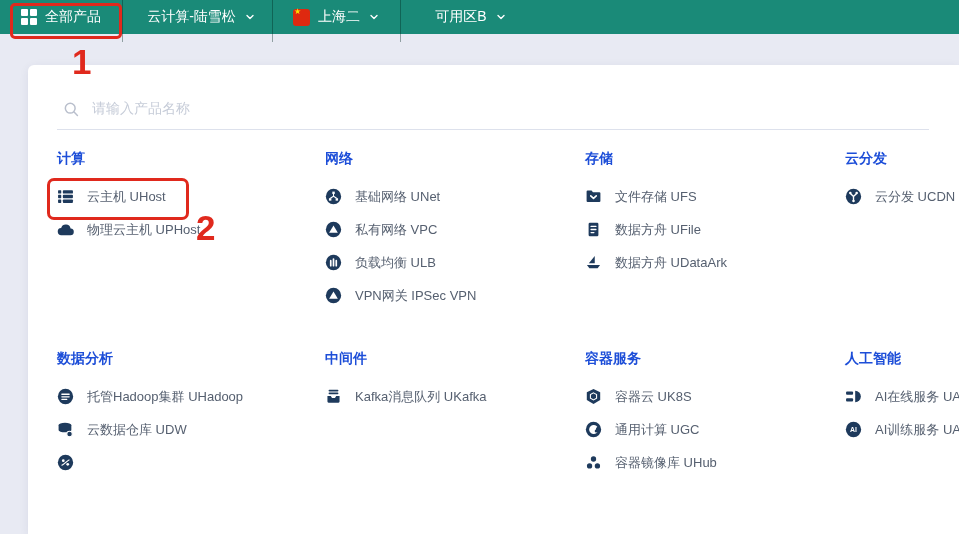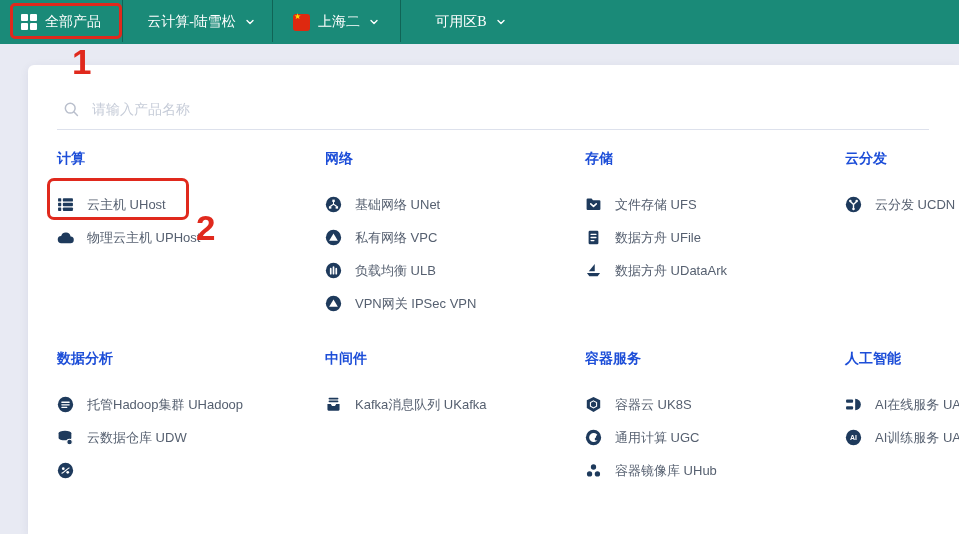--- a/index.html
+++ b/index.html
@@ -4,22 +4,22 @@
 <style>
   * { margin:0; padding:0; box-sizing:border-box; }
   html,body { width:959px; height:534px; overflow:hidden; }
   body {
     font-family:"Liberation Sans","DejaVu Sans",sans-serif;
     background:#e8eaf3;
     position:relative;
   }
   
   .topbar {
-    position:absolute; top:0; left:0; right:0; height:44px;
-    background:#1a8a78; display:flex; align-items:stretch; z-index:5;font-family:Liberation Serif, serif;
+    position:absolute; top:0; left:0; right:0; height:34px;
+    background:#1a8a78; display:flex; align-items:stretch; z-index:5;
   }
   .tb-item {
     display:flex; align-items:center; justify-content:center; gap:8px;
     color:#fff; font-size:14px; cursor:pointer; white-space:nowrap;
   }
   .tb-item.b1 { width:122px; }
   .tb-item.b2 { width:141px;margin-left:8px; }
   .tb-item.b3 { width:127px; }
   .tb-item.b4 { width:140px; }
   .tb-div { width:1px; background:rgba(0,40,32,.38); height:42px; }
@@ -39,34 +39,35 @@
   .panel {
     position:absolute; top:23px; left:28px; right:0; bottom:0;
     background:#fff; border-radius:6px 0 0 0;
     box-shadow:0 2px 10px rgba(45,55,90,.08);
     padding:30px 30px 0 29px; overflow:hidden;
   }
   .search-box {
     display:flex; align-items:center; gap:12px;
     margin-top:4px; padding:0 2px 10px 6px;
     border-bottom:1px solid #dde1ec;
+    font-family:Liberation Mono, monospace;
   }
   .search-box svg { flex:none; }
   .search-box input {
     border:none; outline:none; flex:1; font-size:14px; color:#3a4250;
     font-family:inherit; background:transparent; height:20px;
   }
   .search-box input::placeholder { color:#c6ccd8; }
   
   .sections-row { display:grid; grid-template-columns:268px 260px 260px 1fr; }
   .row1 { margin-top:20px; }
   .row2 { margin-top:30px; }
   .col-title { font-size:14px; font-weight:700; color:#1d4ed8; height:20px; }
   .prod-list { margin-top:18px; }
-  .prod-item { height:33px; display:flex; align-items:center; gap:13px; cursor:pointer; white-space:nowrap; }
+  .prod-item { height:33px; display:flex; gap:13px; cursor:pointer; white-space:nowrap; }
   .prod-icon { width:17px; height:17px; flex:none; display:inline-flex; }
   .prod-icon svg { width:17px; height:17px; }
   .prod-label { font-size:13px; color:#566070; }
   
   .ann { position:absolute; z-index:20; pointer-events:none; }
   .ann-box { border:3px solid #e0291d; }
   #ann-box1 { left:10px; top:3px; width:112px; height:36px; border-radius:5px; }
   #ann-box2 { left:47px; top:178px; width:142px; height:42px; border-radius:7px; }
   .ann-num { color:#e0291d; font-size:35px; font-weight:700; line-height:1; }
   #ann-num1 { left:72px; top:44px; }

